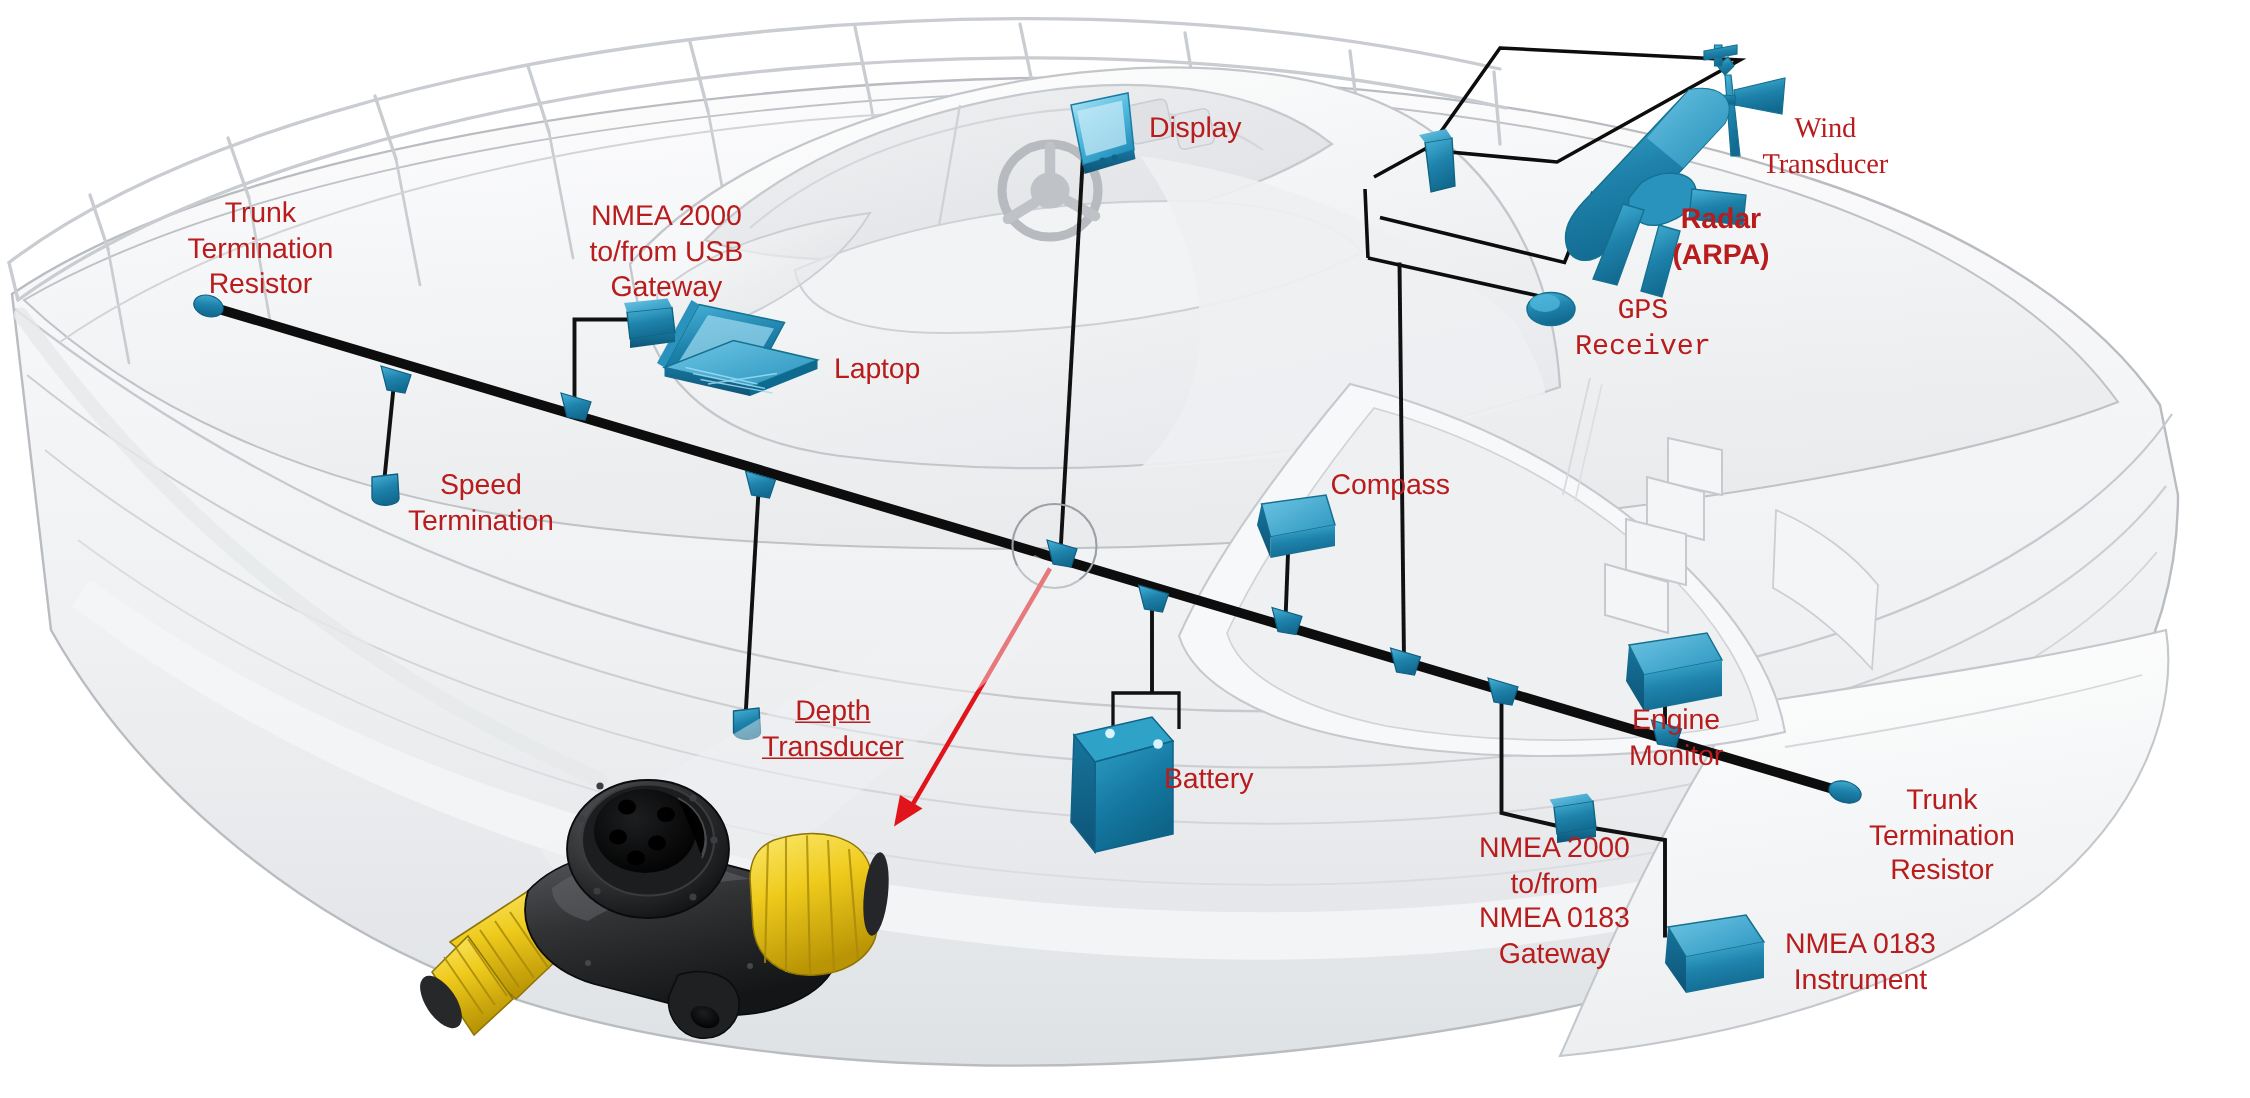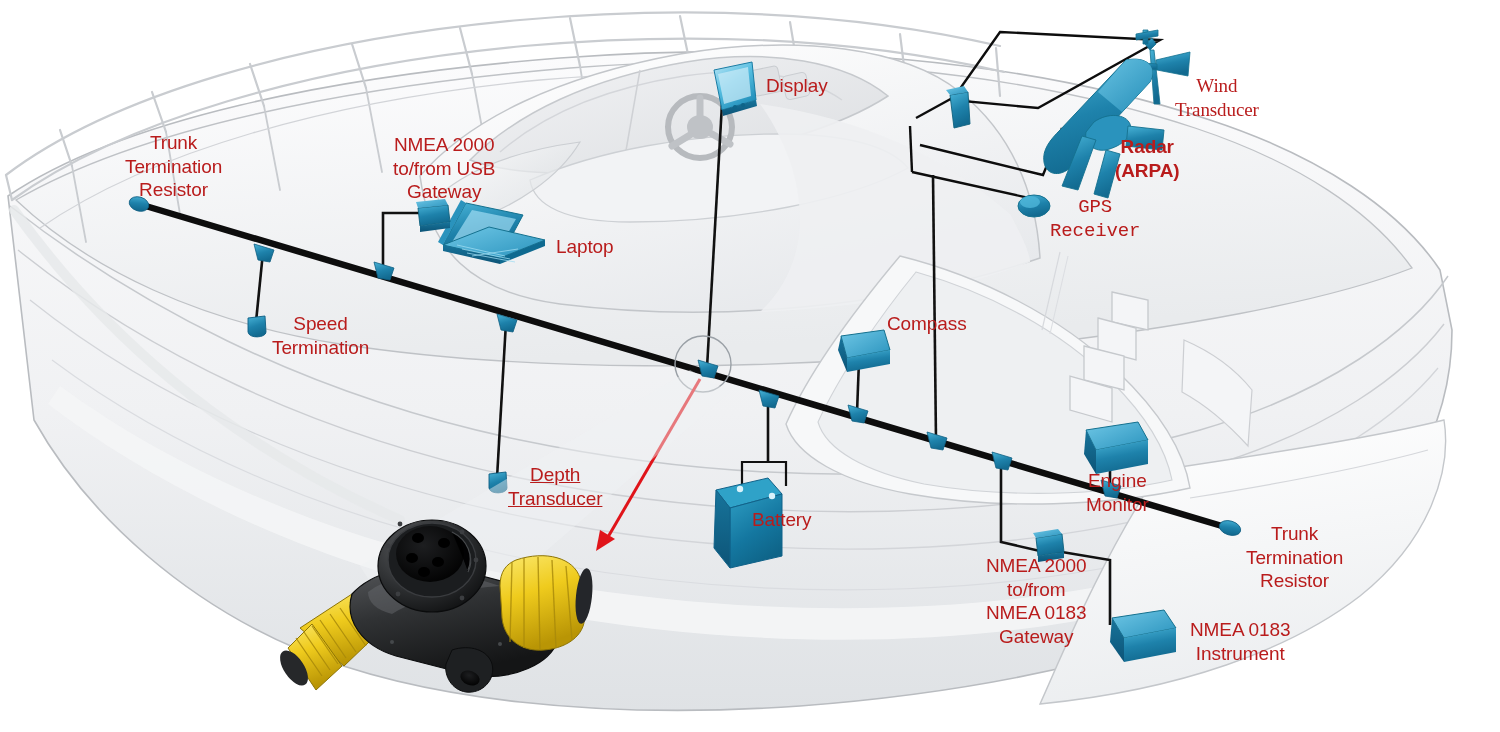--- a/index.html
+++ b/index.html
@@ -444,21 +444,21 @@
   <div class="lbl" style="left:1050px;top:196px;font-family:Liberation Mono, monospace;">GPS
 Receiver</div>
   <div class="lbl" style="left:556px;top:235px;">Laptop</div>
   <div class="lbl" style="left:272px;top:312px;">Speed
 Termination</div>
   <div class="lbl" style="left:887px;top:312px;">Compass</div>
   <div class="lbl" style="left:1086px;top:434px;margin-top:35px;">Engine
 Monitor</div>
   <div class="lbl" style="left:508px;top:463px;text-decoration:underline;">Depth
 Transducer</div>
-  <div class="lbl" style="left:752px;top:508px;">Battery</div>
+  <div class="lbl" style="left:776px;top:508px;">Battery</div>
   <div class="lbl" style="left:1246px;top:522px;">Trunk
 Termination
 Resistor</div>
   <div class="lbl" style="left:986px;top:554px;">NMEA 2000
 to/from
 NMEA 0183
 Gateway</div>
   <div class="lbl" style="left:1190px;top:618px;">NMEA 0183
 Instrument</div>
 

